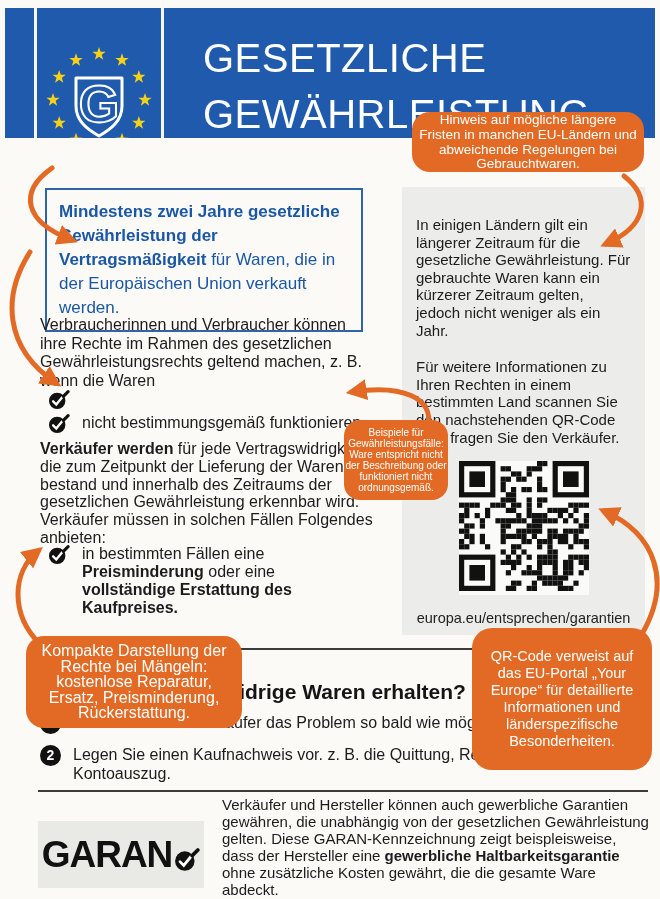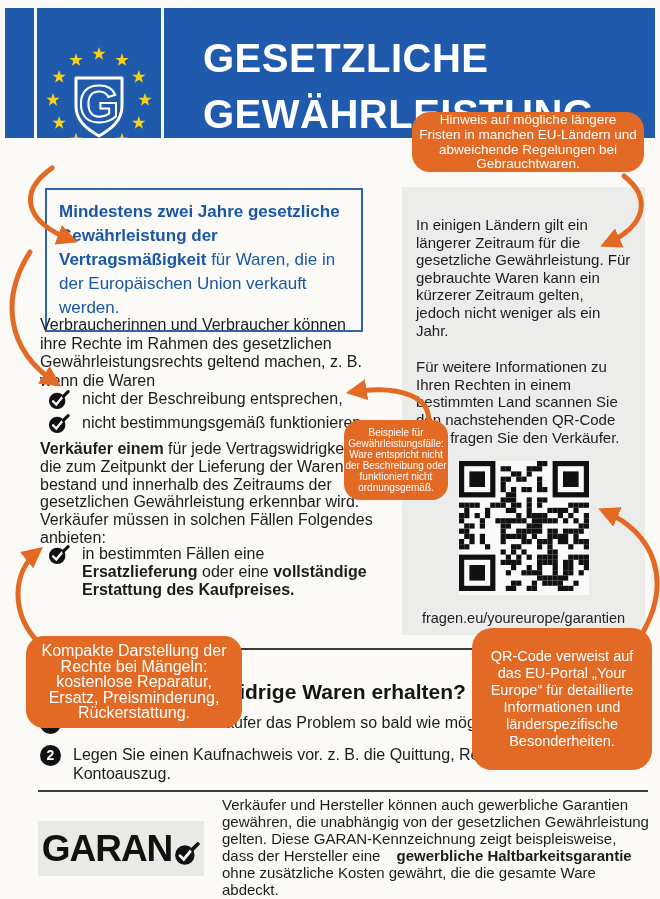--- a/index.html
+++ b/index.html
@@ -4,21 +4,21 @@
 <style>
   html,body{margin:0;padding:0;}
   body{font-family:"Liberation Sans","DejaVu Sans",sans-serif;}
   #page{position:relative;width:660px;height:899px;background:#fbfaf7;overflow:hidden;}
 
   
   .header{position:absolute;left:5px;top:8px;width:650px;height:130px;background:#1f5aac;overflow:hidden;}
   .hline{position:absolute;top:0;width:2.5px;height:130px;background:#f6f6f3;}
   .hline.l1{left:29px;} .hline.l2{left:156px;}
   .logo-svg{position:absolute;left:31px;top:0;}
-  .title{position:absolute;left:198px;top:22px;color:#ffffff;font-weight:bold;
+  .title{position:absolute;left:198px;top:22px;color:#ffffff;font-weight:normal;
          font-size:40px;line-height:56px;letter-spacing:.5px;white-space:nowrap;}
 
   
   .bubble{position:absolute;background:#e26a24;color:#fff;text-align:center;z-index:10;
           border-radius:18px;box-sizing:border-box;}
   .b-tl{left:24px;top:112px;width:238px;height:60px;font-size:13.5px;line-height:14.8px;padding:5px 6px;}
   .b-tr{left:412px;top:112px;width:232px;height:60px;font-size:13.5px;line-height:14.8px;padding:1px 6px;}
   .b-mid{left:344px;top:420px;width:104px;font-size:10px;line-height:11px;padding:7px 0;border-radius:16px;}
   .b-bl{left:26px;top:636px;width:216px;font-size:16px;line-height:15.5px;padding:7px 5px;}
   .b-br{left:472px;top:628px;width:180px;font-size:14.5px;line-height:17px;padding:20px 8px;border-radius:20px;}
@@ -53,26 +53,26 @@
   
   .divider{position:absolute;left:38px;height:2px;background:#3b3b3b;z-index:1;}
   .dv1{top:648px;width:604px;} .dv2{top:790px;width:610px;}
   .sec-head{position:absolute;left:40px;top:680px;font-size:21px;font-weight:bold;color:#151515;z-index:2;}
   .step{position:absolute;left:40px;width:585px;display:flex;align-items:flex-start;}
   .s1{top:713px;} .s2{top:745px;}
   .stepnum{flex:0 0 auto;width:21px;height:21px;border-radius:50%;background:#111;color:#fff;
            font-size:14px;font-weight:bold;text-align:center;line-height:21px;margin-right:12px;}
   .steptxt{font-size:16px;line-height:19px;color:#1c1c1c;width:545px;}
 
-  .garan-box{position:absolute;left:38px;top:821px;width:166px;height:55px;background:#e9e9e6;
+  .garan-box{position:absolute;left:38px;top:821px;width:166px;height:67px;background:#e9e9e6;
              display:flex;align-items:center;justify-content:center;z-index:1;text-align:center;}
   .garan-word{font-size:37px;font-weight:800;color:#111;letter-spacing:-1px;}
   .garan-box svg{margin-left:2px;margin-top:10px;}
   .garan-text{position:absolute;left:222px;top:797px;width:428px;font-size:15px;line-height:16.9px;color:#1c1c1c;}
-  .garan-text b{font-weight:bold;margin-left:12px;}
+  .garan-text b{font-weight:bold;}
 </style>
 </head>
 <body>
 
 <div id="page">
 
   <div class="header">
     <div class="hline l1"></div>
     <div class="hline l2"></div>
     <svg class="logo-svg" width="126" height="130" viewBox="0 0 126 130">
@@ -127,42 +127,41 @@
 
   <div class="para p-intro">Verbraucherinnen und Verbraucher können ihre Rechte im Rahmen des gesetzlichen Gewährleistungsrechts geltend machen, z. B. wenn die Waren</div>
 
   <div class="cklist ck1">
     <div class="ckrow">
       <svg class="chk" width="22" height="20" viewBox="0 0 24 22">
           <circle cx="10" cy="12" r="9" fill="#111"></circle>
           <path d="M5.5 12.5 L9 16 L15.5 8" stroke="#fff" stroke-width="2.6" fill="none" stroke-linecap="round"></path>
           <path d="M16.8 7 L22 1.8" stroke="#111" stroke-width="3.4" stroke-linecap="round"></path>
         </svg>
-      <span class="txt">nicht der Beschreibung entsprechen,</span>
     </div>
     <div class="ckrow">
       <svg class="chk" width="22" height="20" viewBox="0 0 24 22">
           <circle cx="10" cy="12" r="9" fill="#111"></circle>
           <path d="M5.5 12.5 L9 16 L15.5 8" stroke="#fff" stroke-width="2.6" fill="none" stroke-linecap="round"></path>
           <path d="M16.8 7 L22 1.8" stroke="#111" stroke-width="3.4" stroke-linecap="round"></path>
         </svg>
       <span class="txt">nicht bestimmungsgemäß funktionieren.</span>
     </div>
   </div>
 
-  <div class="para p-liab"><b>Verkäufer einem</b><span> für jede Vertragswidrigkeit, die zum Zeitpunkt der Lieferung der Waren bestand und innerhalb des Zeitraums der gesetzlichen Gewährleistung erkennbar wird. Verkäufer müssen in solchen Fällen Folgendes anbieten:</span></div>
+  <div class="para p-liab"><b>Verkäufer werden</b><span> für jede Vertragswidrigkeit, die zum Zeitpunkt der Lieferung der Waren bestand und innerhalb des Zeitraums der gesetzlichen Gewährleistung erkennbar wird. Verkäufer müssen in solchen Fällen Folgendes anbieten:</span></div>
 
   <div class="cklist ck2">
     <div class="ckrow">
       <svg class="chk" width="22" height="20" viewBox="0 0 24 22">
           <circle cx="10" cy="12" r="9" fill="#111"></circle>
           <path d="M5.5 12.5 L9 16 L15.5 8" stroke="#fff" stroke-width="2.6" fill="none" stroke-linecap="round"></path>
           <path d="M16.8 7 L22 1.8" stroke="#111" stroke-width="3.4" stroke-linecap="round"></path>
         </svg>
-      <span class="txt"><span>in bestimmten Fällen eine </span><b>Ersatzlieferung</b><span> oder eine </span><b>vollständige Erstattung des Kaufpreises.</b></span>
+      <span class="txt"><span>in bestimmten Fällen eine </span><b>Preisminderung</b><span> oder eine </span><b>vollständige Erstattung des Kaufpreises.</b></span>
     </div>
   </div>
 
   <div class="panel">
     <p>In einigen Ländern gilt ein längerer Zeitraum für die gesetzliche Gewährleistung. Für gebrauchte Waren kann ein kürzerer Zeitraum gelten, jedoch nicht weniger als ein Jahr.</p>
     <p>Für weitere Informationen zu Ihren Rechten in einem bestimmten Land scannen Sie den nachstehenden QR-Code oder fragen Sie den Verkäufer.</p>
     <div class="qr-wrap">
       <svg id="qr" width="130" height="130" viewBox="0 0 125 125">
         <rect width="125" height="125" fill="#fafaf8"></rect>
       <rect fill="#111" x="0" y="0" width="35" height="35"></rect>
@@ -381,21 +380,21 @@
             <rect x="45" y="120" width="5" height="5"></rect>
             <rect x="50" y="120" width="5" height="5"></rect>
             <rect x="65" y="120" width="5" height="5"></rect>
             <rect x="70" y="120" width="5" height="5"></rect>
             <rect x="95" y="120" width="5" height="5"></rect>
             <rect x="100" y="120" width="5" height="5"></rect>
             <rect x="105" y="120" width="5" height="5"></rect>
           </g>
         </svg>
     </div>
-    <div class="qr-url">fragen.eu/youreurope/garantien</div>
+    <div class="qr-url">europa.eu/entsprechen/garantien</div>
   </div>
 
   <div class="divider dv1"></div>
   <div class="sec-head">Wenn Sie vertragswidrige Waren erhalten?</div>
 
   <div class="step s1">
     <div class="stepnum">1</div>
     <div class="steptxt">Melden Sie dem Verkäufer das Problem so bald wie möglich.</div>
   </div>
   <div class="step s2">

